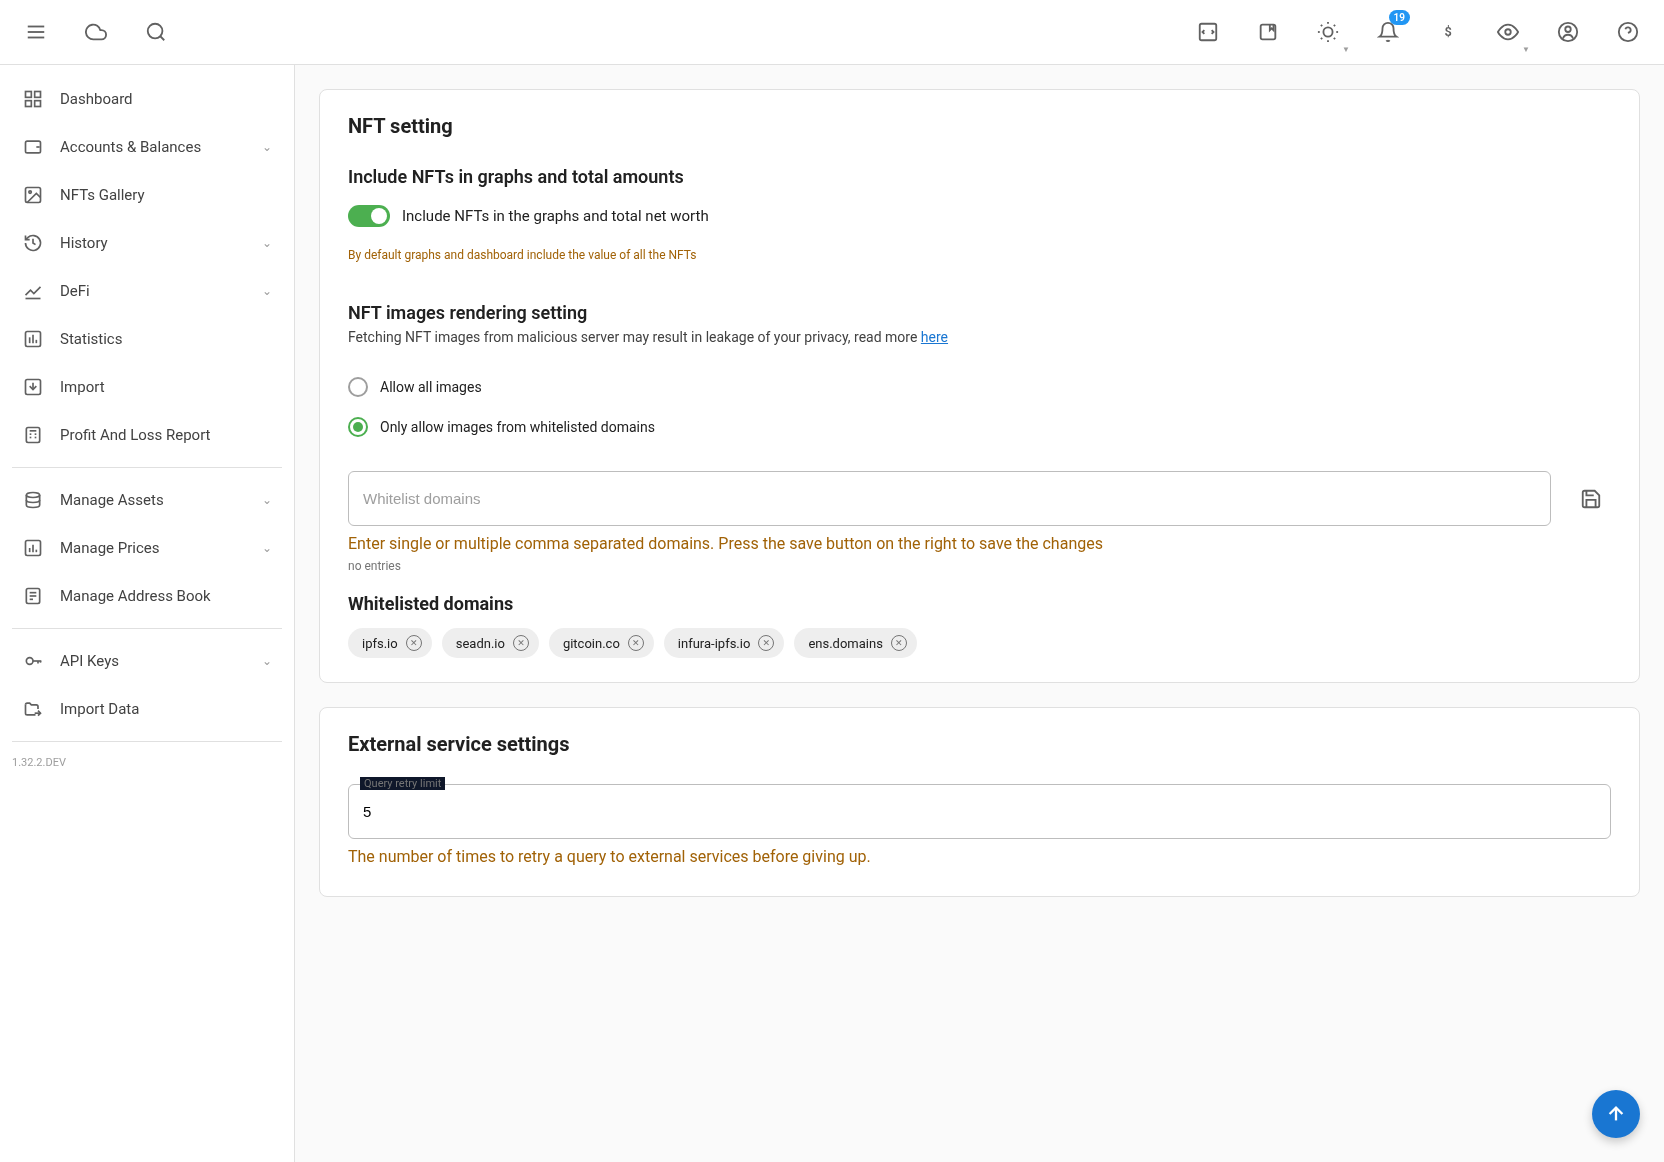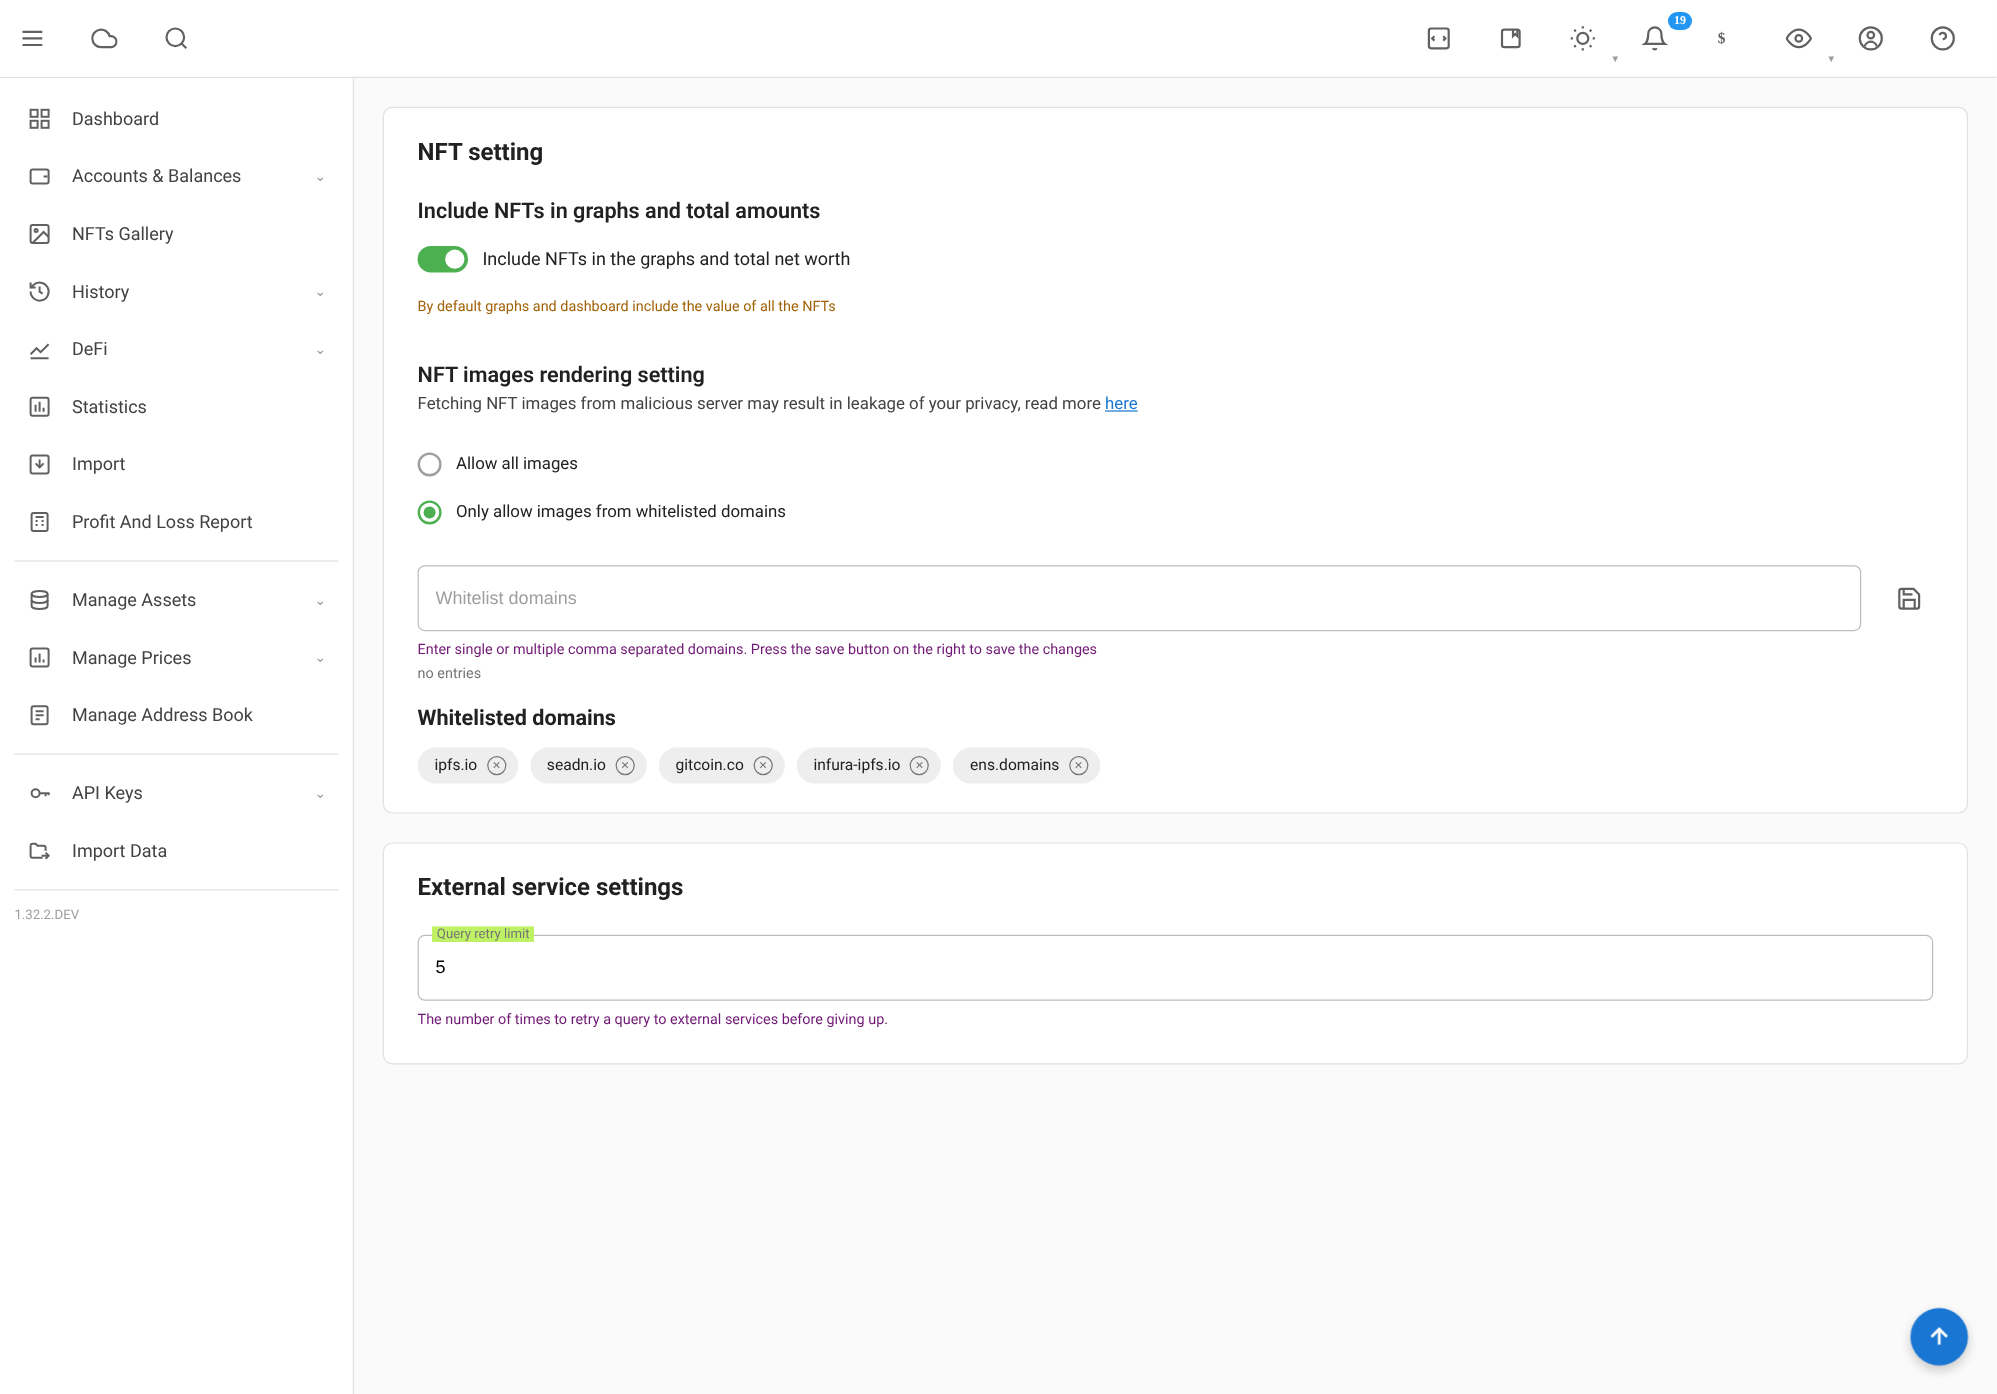--- a/index.html
+++ b/index.html
@@ -21,26 +21,25 @@
     .topbar-left, .topbar-right {
       display: flex;
       align-items: center;
       gap: 20px;
     }
     .icon-btn {
       width: 40px;
       height: 40px;
       display: flex;
       align-items: center;
-      justify-content: flex-start;
+      justify-content: center;
       cursor: pointer;
       border-radius: 50%;
       color: #616161;
       position: relative;
-      font-family: Liberation Serif, serif;
     }
     .badge {
       position: absolute;
       top: -2px;
       right: -2px;
       background: #2196f3;
       color: #fff;
       font-size: 10px;
       font-weight: 600;
       border-radius: 10px;
@@ -214,21 +213,21 @@
     .text-input {
       width: 100%;
       padding: 18px 14px;
       border: 1px solid #bdbdbd;
       border-radius: 6px;
       font-size: 15px;
       outline: none;
       margin-bottom: 8px;
     }
     .text-input::placeholder { color: #9e9e9e; }
-    .input-hint { font-size: 12px; color: #701a75; margin-bottom: 6px; }
+    .input-hint { font-size: 16px; color: #a16207; margin-bottom: 6px; }
     .no-entries { font-size: 12px; color: #757575; }
     .save-icon-btn {
       width: 40px;
       height: 56px;
       display: flex;
       align-items: center;
       justify-content: center;
       cursor: pointer;
       color: #616161;
     }
@@ -260,21 +259,21 @@
       cursor: pointer;
     }
     .floating-input {
       position: relative;
       margin-top: 12px;
     }
     .floating-label {
       position: absolute;
       top: -7px;
       left: 12px;
-      background: #bef264;
+      background: #0f172a;
       padding: 0 4px;
       font-size: 11px;
       color: #757575;
     }
     .fab {
       position: fixed;
       bottom: 24px;
       right: 24px;
       width: 48px;
       height: 48px;

